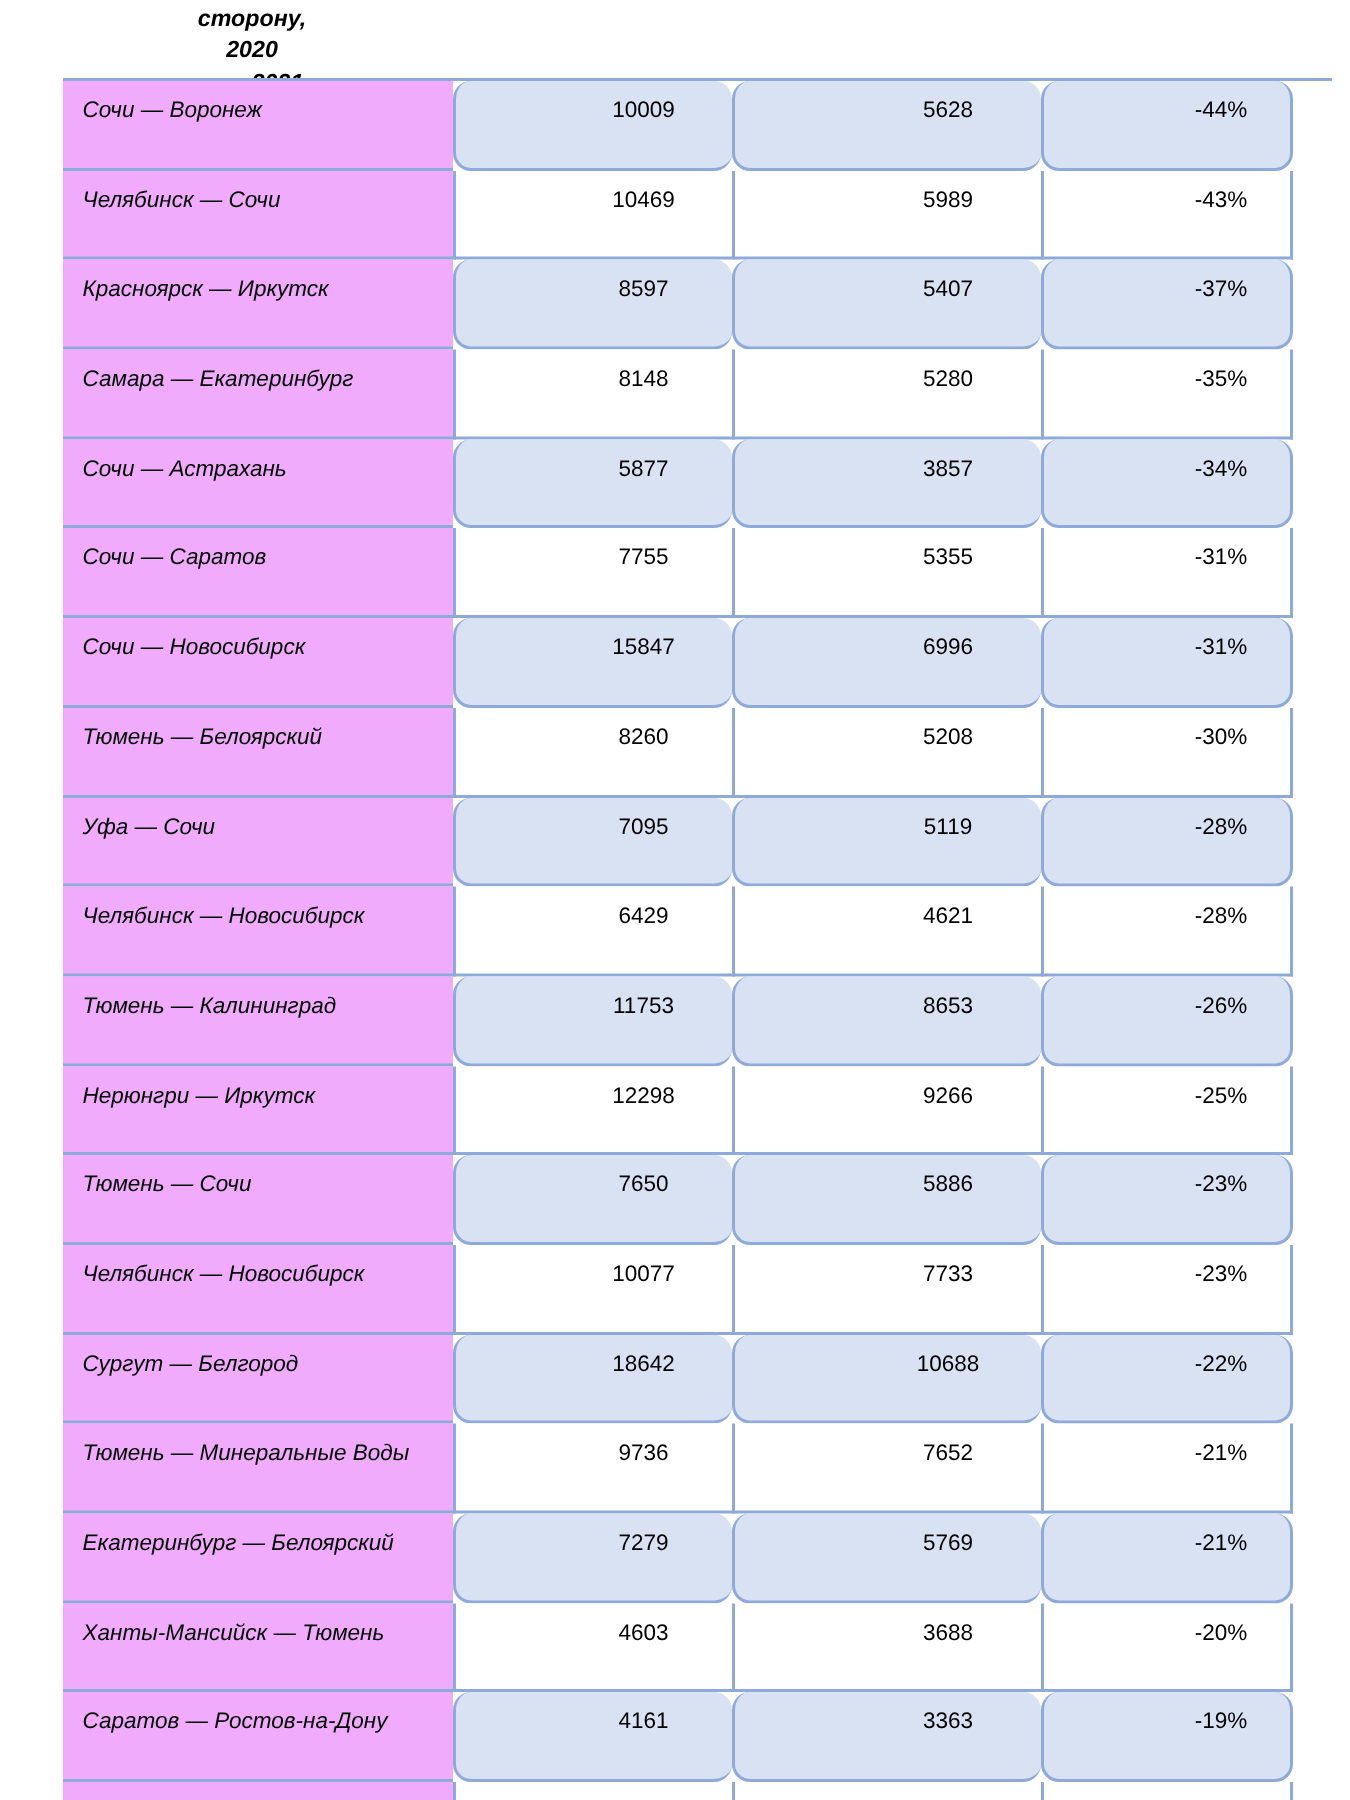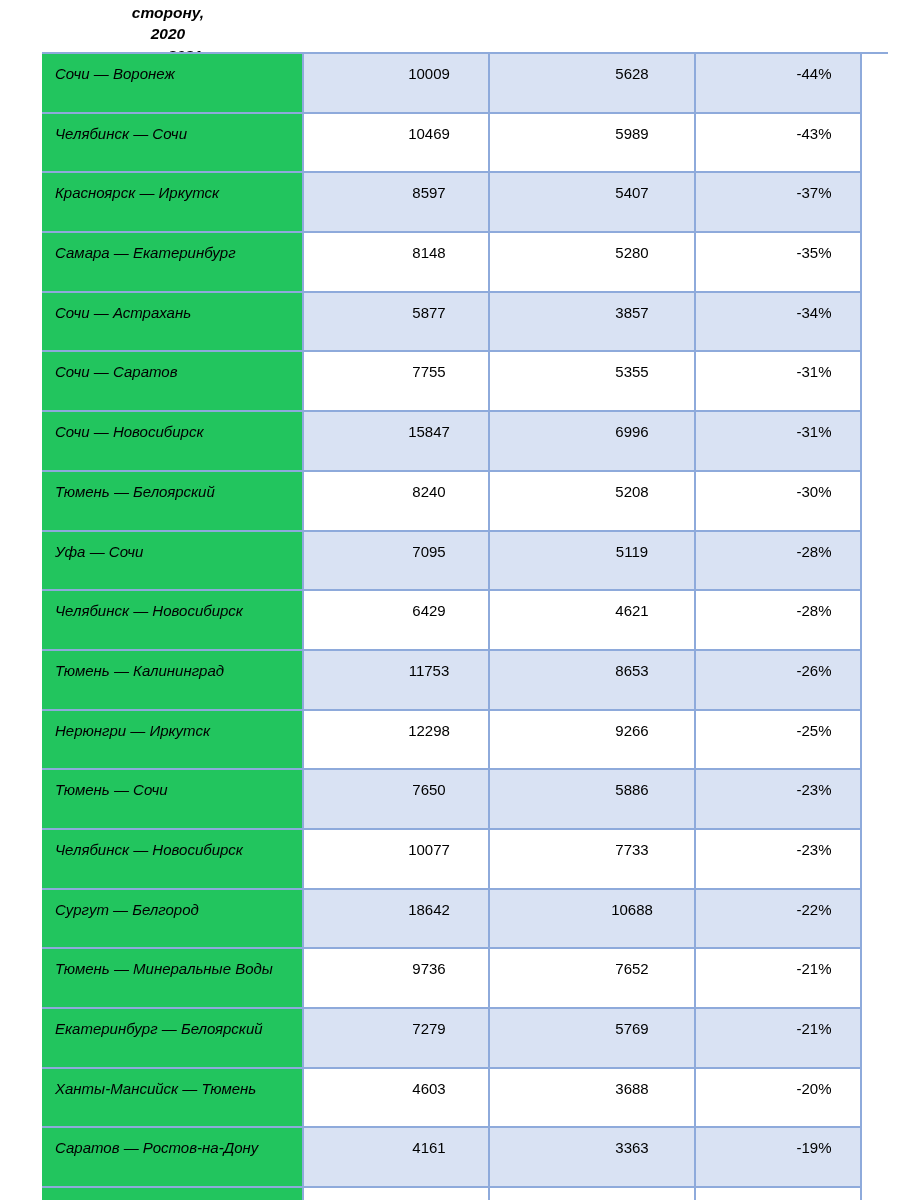--- a/index.html
+++ b/index.html
@@ -63,21 +63,21 @@
     padding-top: 10px;
     font-size: 15px;
     line-height: 19px;
     overflow: hidden;
     white-space: nowrap;
   }
   .c1 {
     width: 260px;
     font-style: italic;
     padding-left: 13px;
-    background: #22c55e;
+    background: #f0abfc;
   }
   .c2 {
     width: 186px;
     border-left: 2px solid var(--border-color, #8eaadb);
     text-align: center;
     padding-left: 66px;
   }
   .c3 {
     width: 206px;
     border-left: 2px solid var(--border-color, #8eaadb);
@@ -88,20 +88,21 @@
     width: 168px;
     border-left: 2px solid var(--border-color, #8eaadb);
     border-right: 2px solid var(--border-color, #8eaadb);
     text-align: center;
     padding-left: 72px;
   }
   .trow.shaded .c2,
   .trow.shaded .c3,
   .trow.shaded .c4 {
     background: var(--shade-color, #d9e2f3);
+    border-radius: 12px;
   }
 </style>
 </head>
 <body style="--shade-color: #d9e2f3; --border-color: #8eaadb; color: rgb(0, 0, 0);">
 
 <div class="page">
 
   <div class="header-row">
     <div class="header-cell hc1"></div>
     <div class="header-cell hc2">сторону,
@@ -148,21 +149,21 @@
     <div class="tcell c4">-31%</div>
   </div>
       <div class="trow shaded">
     <div class="tcell c1">Сочи — Новосибирск</div>
     <div class="tcell c2">15847</div>
     <div class="tcell c3">6996</div>
     <div class="tcell c4">-31%</div>
   </div>
       <div class="trow">
     <div class="tcell c1">Тюмень — Белоярский</div>
-    <div class="tcell c2">8240</div>
+    <div class="tcell c2">8260</div>
     <div class="tcell c3">5208</div>
     <div class="tcell c4">-30%</div>
   </div>
       <div class="trow shaded">
     <div class="tcell c1">Уфа — Сочи</div>
     <div class="tcell c2">7095</div>
     <div class="tcell c3">5119</div>
     <div class="tcell c4">-28%</div>
   </div>
       <div class="trow">

